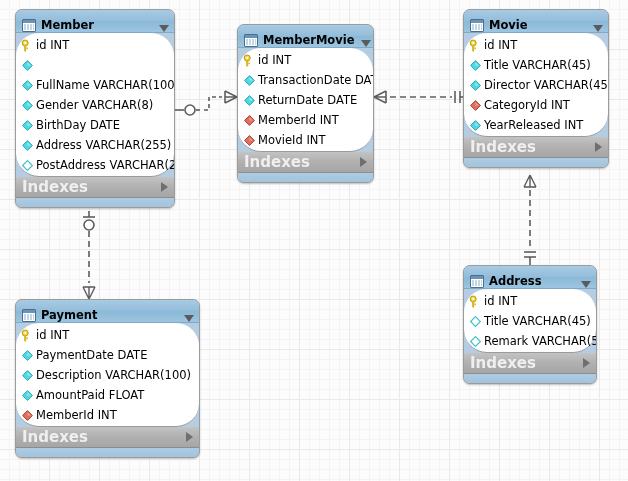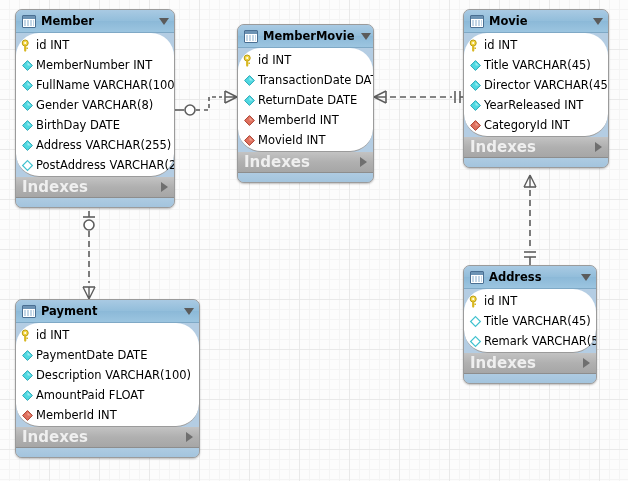--- a/index.html
+++ b/index.html
@@ -33,21 +33,21 @@
     box-shadow: 0 1px 2px rgba(0,0,0,0.25);
     overflow: hidden;
   }
   .tbl-header {
     position: relative;
     height: 23px;
     box-sizing: border-box;
     background: linear-gradient(to bottom, #a9cae3 0%, #93bedb 48%, #8cb9d8 52%, #9cc5e0 100%);
     border-bottom: 1px solid #7fa9c6;
     display: flex;
-    align-items: center;
+    align-items: flex-end;
     padding: 0 5px 0 6px;
   }
   .tbl-icon {
     width: 14px;
     height: 13px;
     box-sizing: border-box;
     border: 1px solid #4a6f92;
     background: #ffffff;
     margin-right: 5px;
     flex: 0 0 auto;
@@ -229,21 +229,20 @@
             </span>
             <span class="field-label">id INT</span>
           </div>
           <div class="field-row">
             <span class="gl">
               <svg width="13" height="13" viewBox="0 0 13 13">
                 <path d="M6.5 1.6 L11.4 6.5 L6.5 11.4 L1.6 6.5 Z" fill="#4fd9e2" stroke="#2aa6b5" stroke-width="1"></path>
                 <path d="M6.5 3.2 L9.8 6.5 L6.5 6.5 Z" fill="#a9eef4" opacity="0.85"></path>
               </svg>
             </span>
-            <span class="field-label">MemberNumber INT</span>
           </div>
           <div class="field-row">
             <span class="gl">
               <svg width="13" height="13" viewBox="0 0 13 13">
                 <path d="M6.5 1.6 L11.4 6.5 L6.5 11.4 L1.6 6.5 Z" fill="#4fd9e2" stroke="#2aa6b5" stroke-width="1"></path>
                 <path d="M6.5 3.2 L9.8 6.5 L6.5 6.5 Z" fill="#a9eef4" opacity="0.85"></path>
               </svg>
             </span>
             <span class="field-label">FullName VARCHAR(100)</span>
           </div>
@@ -382,34 +381,34 @@
               <svg width="13" height="13" viewBox="0 0 13 13">
                 <path d="M6.5 1.6 L11.4 6.5 L6.5 11.4 L1.6 6.5 Z" fill="#4fd9e2" stroke="#2aa6b5" stroke-width="1"></path>
                 <path d="M6.5 3.2 L9.8 6.5 L6.5 6.5 Z" fill="#a9eef4" opacity="0.85"></path>
               </svg>
             </span>
             <span class="field-label">Director VARCHAR(45)</span>
           </div>
           <div class="field-row">
             <span class="gl">
               <svg width="13" height="13" viewBox="0 0 13 13">
-                <path d="M6.5 1.6 L11.4 6.5 L6.5 11.4 L1.6 6.5 Z" fill="#4fd9e2" stroke="#2aa6b5" stroke-width="1"></path>
-                <path d="M6.5 3.2 L9.8 6.5 L6.5 6.5 Z" fill="#a9eef4" opacity="0.85"></path>
-              </svg>
-            </span>
-            <span class="field-label">YearReleased INT</span>
-          </div>
-          <div class="field-row">
-            <span class="gl">
-              <svg width="13" height="13" viewBox="0 0 13 13">
                 <path d="M6.5 1.6 L11.4 6.5 L6.5 11.4 L1.6 6.5 Z" fill="#e0705e" stroke="#a8402f" stroke-width="1"></path>
                 <path d="M6.5 3.2 L9.8 6.5 L6.5 6.5 Z" fill="#f0aa9c" opacity="0.85"></path>
               </svg>
             </span>
             <span class="field-label">CategoryId INT</span>
+          </div>
+          <div class="field-row">
+            <span class="gl">
+              <svg width="13" height="13" viewBox="0 0 13 13">
+                <path d="M6.5 1.6 L11.4 6.5 L6.5 11.4 L1.6 6.5 Z" fill="#4fd9e2" stroke="#2aa6b5" stroke-width="1"></path>
+                <path d="M6.5 3.2 L9.8 6.5 L6.5 6.5 Z" fill="#a9eef4" opacity="0.85"></path>
+              </svg>
+            </span>
+            <span class="field-label">YearReleased INT</span>
           </div>
         </div>
         <div class="tbl-indexes">
           <span class="idx-label">Indexes</span>
           <span class="idx-arrow"></span>
         </div>
         <div class="tbl-foot"></div>
       </div>
       <div class="table-box" style="left: 463px; top: 265px; width: 134px;">
         <div class="tbl-header">

